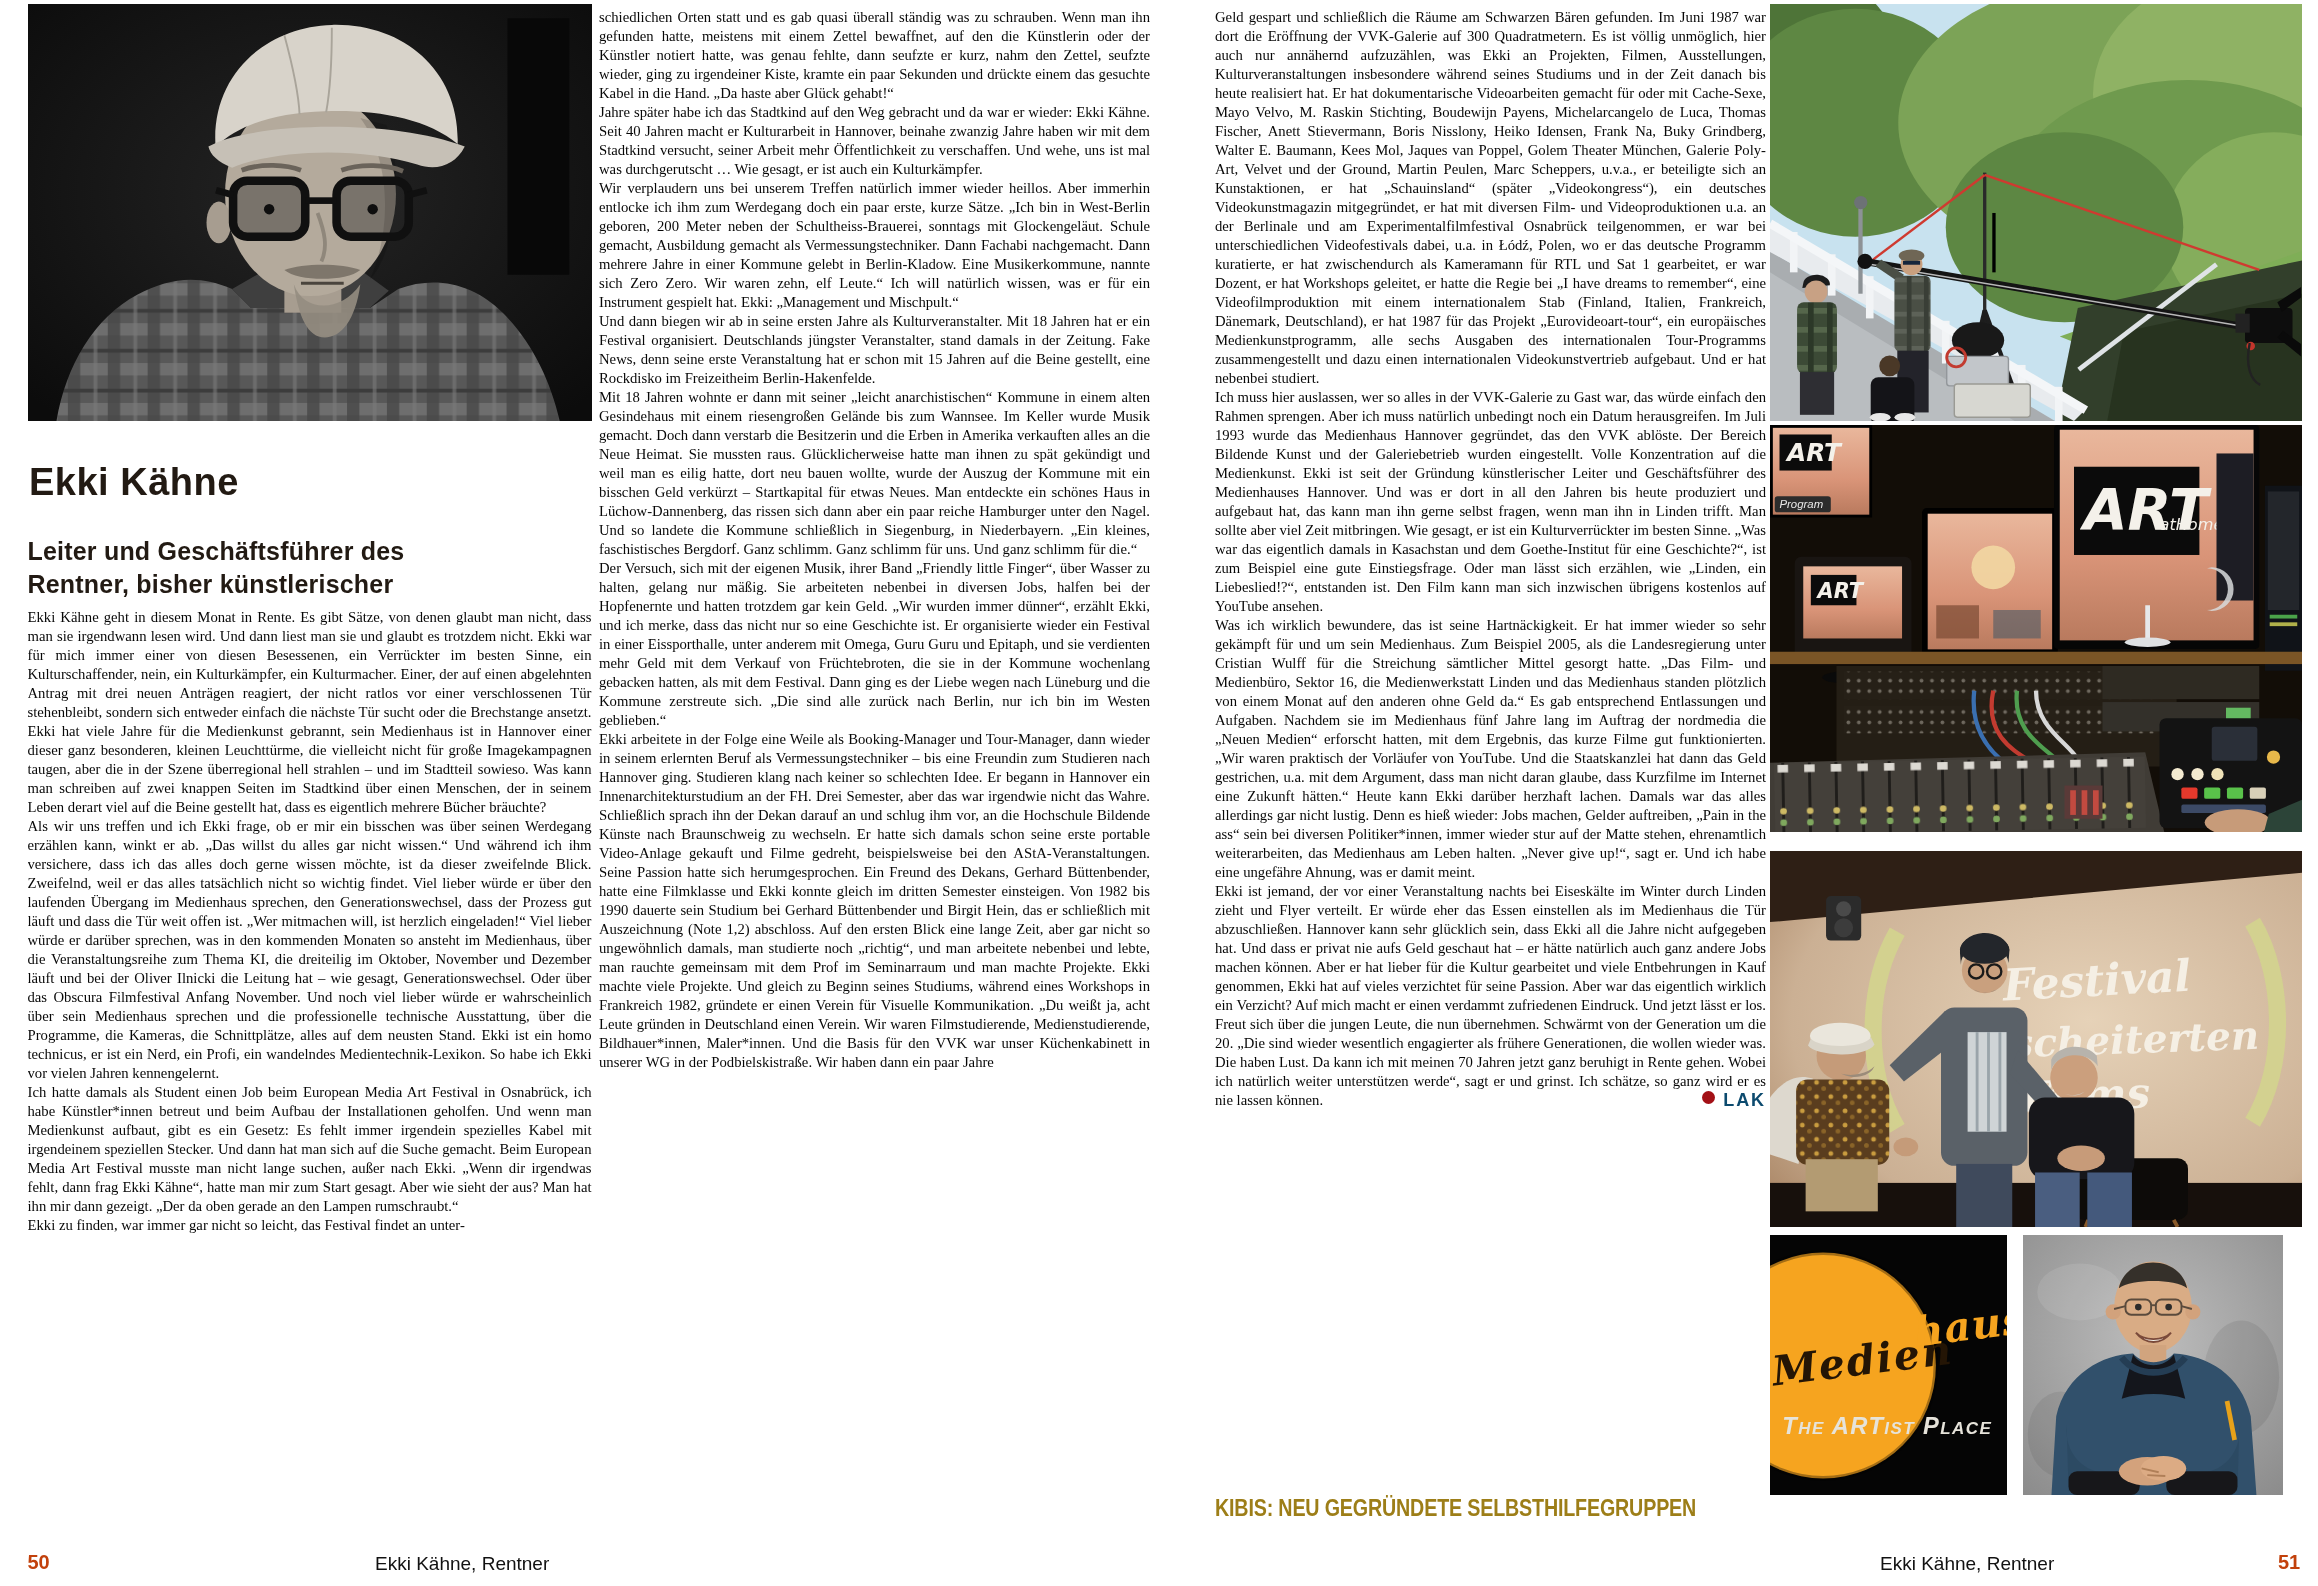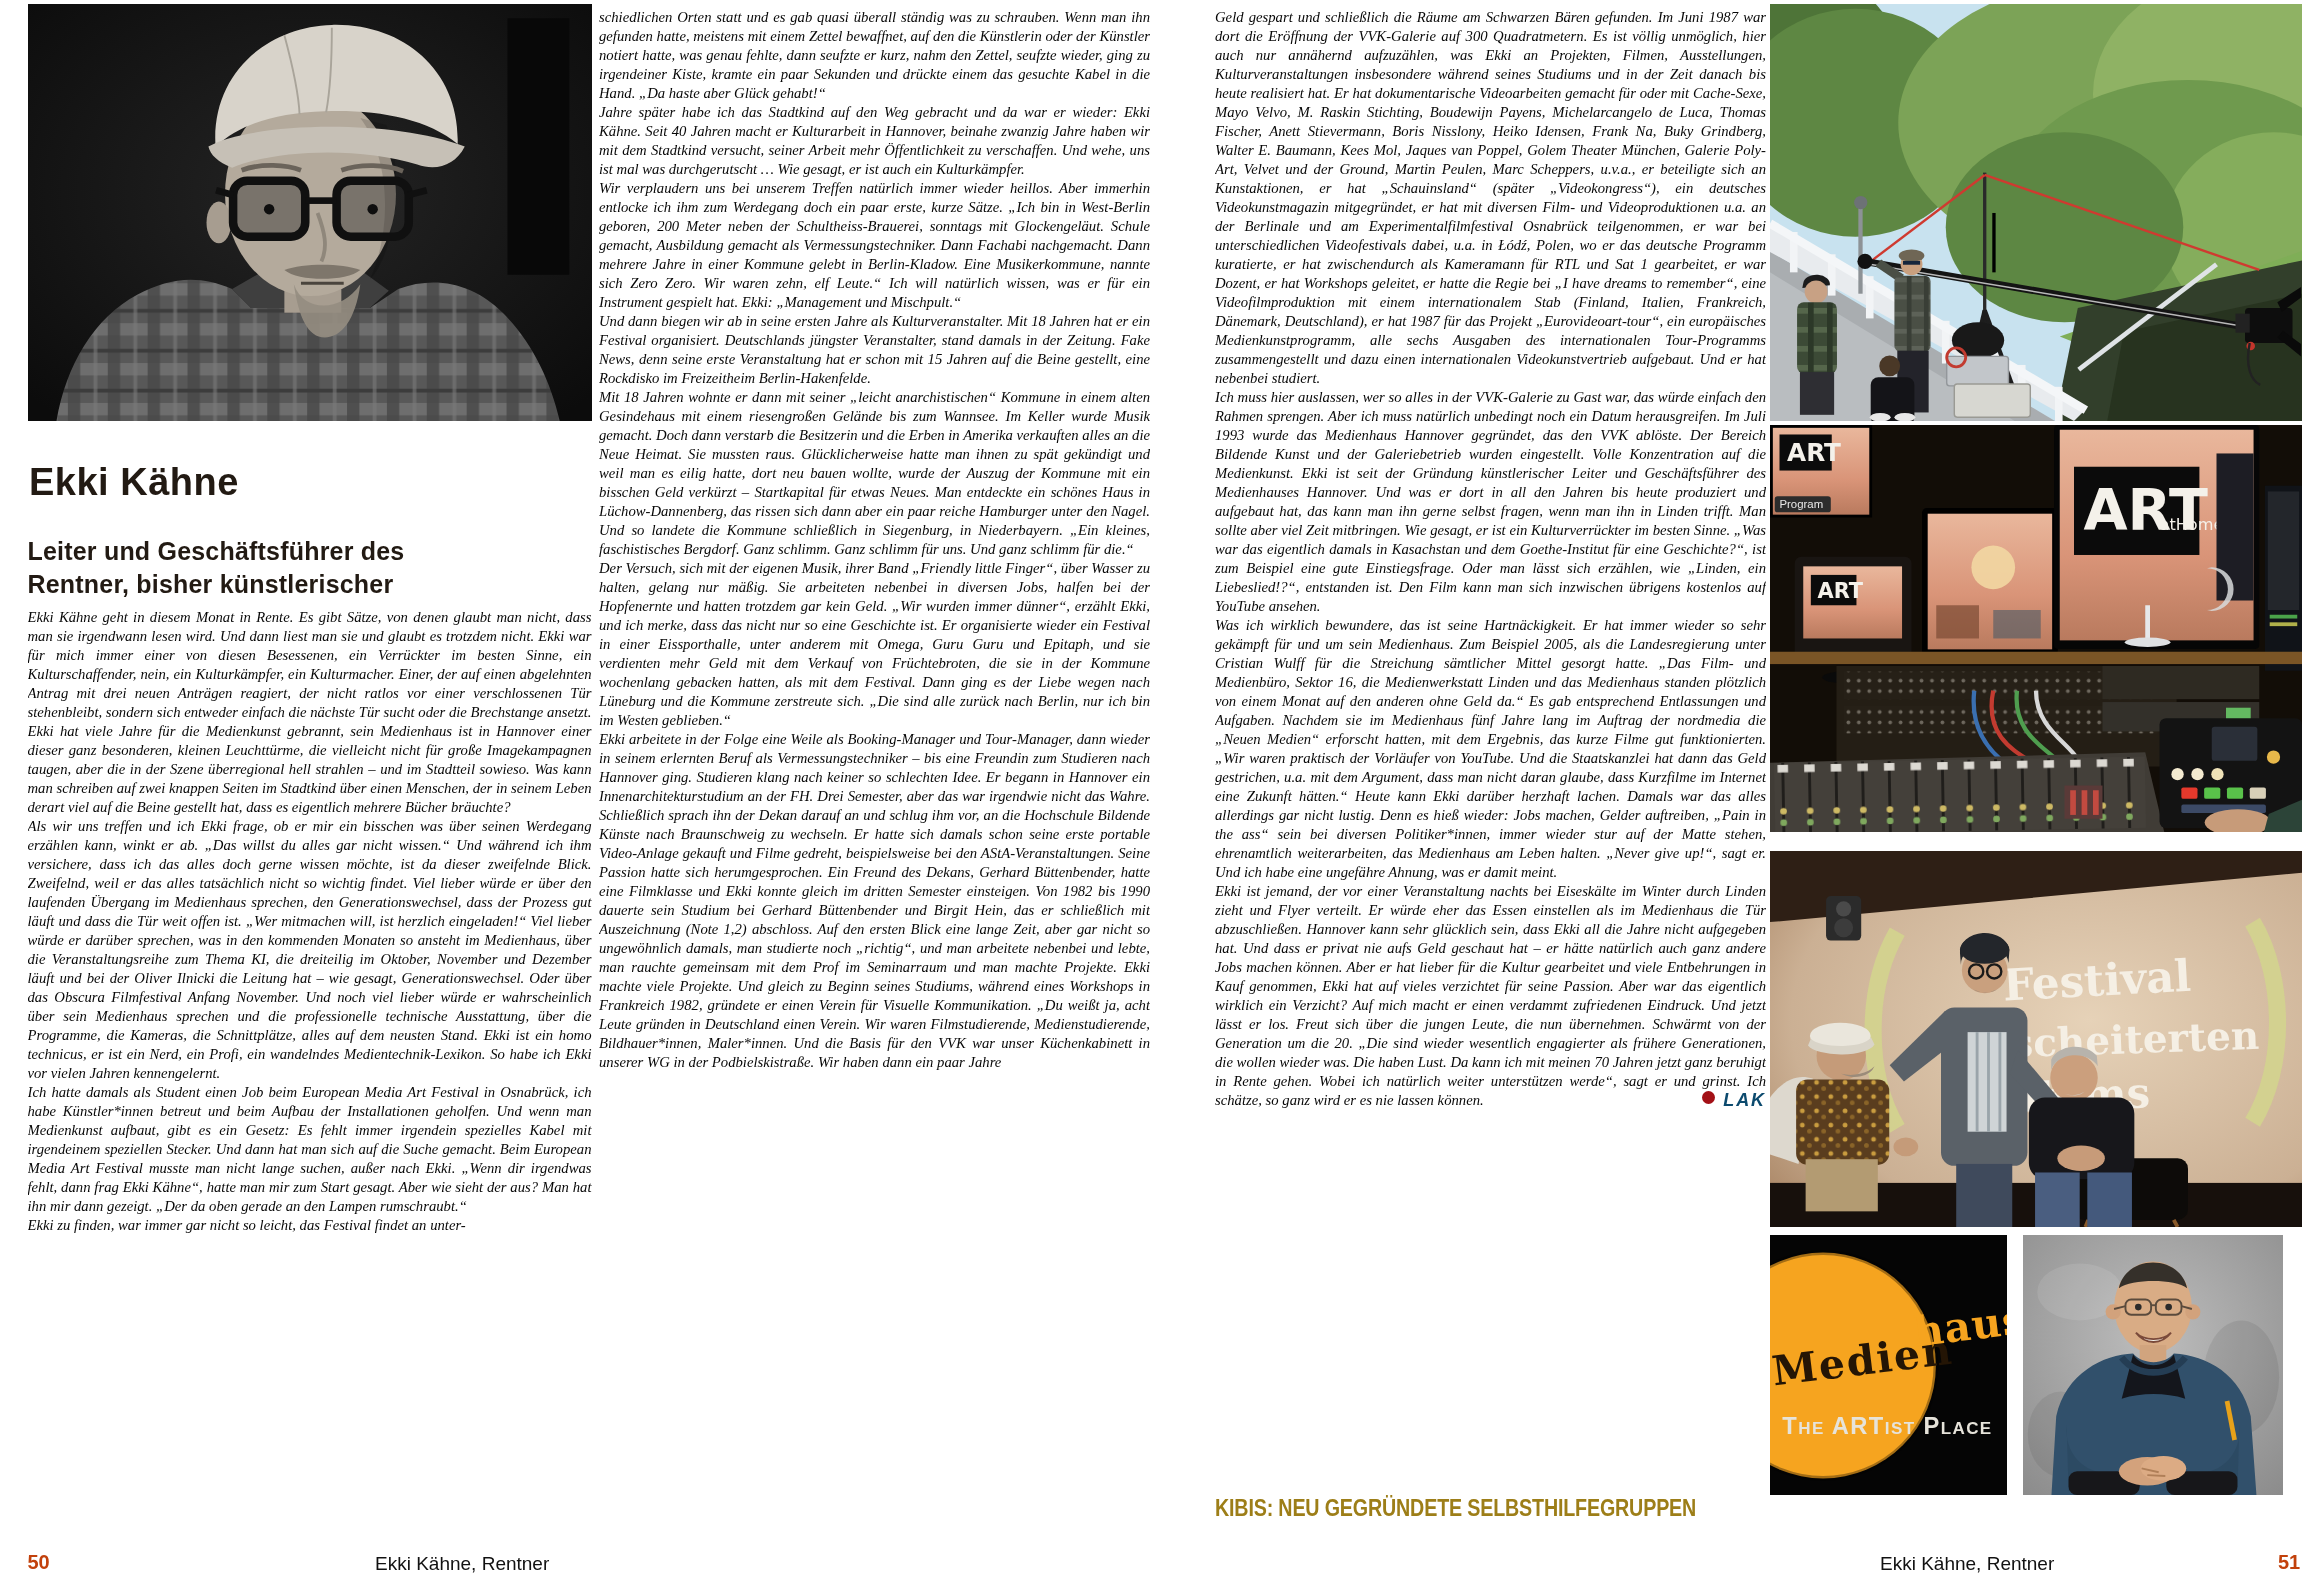--- a/index.html
+++ b/index.html
@@ -1,24 +1,24 @@
 <!DOCTYPE html>
 <html lang="de" style="font-size:7.6px"><head>
 <meta charset="utf-8">
 <style>
   html,body{margin:0;padding:0;}
   body{width:2319px;height:1587px;position:relative;background:#ffffff;font-family:"Liberation Sans",sans-serif;overflow:hidden;}
   .abs{position:absolute;}
-  .figure{position:absolute;overflow:hidden;background:#f9a8d4;}
+  .figure{position:absolute;overflow:hidden;background:#f9a8d4;font-style:italic;}
   .figure svg{display:block;width:100%;height:100%;}
   .headline{font-family:"Liberation Sans",sans-serif;font-weight:bold;font-size:38px;line-height:1;letter-spacing:0.5px;color:#221a13;margin:0;}
   .subhead{font-family:"Liberation Sans",sans-serif;font-weight:bold;font-size:25px;line-height:33px;letter-spacing:0.2px;color:#221a13;}
   .subhead p{margin:0;}
   .body-text{font-family:"Liberation Serif","DejaVu Serif",serif;font-size:14.7px;line-height:19px;color:#070707;text-align:justify;hyphens:auto;-webkit-hyphens:auto;}
-  .body-text p{margin:0;font-style:italic;}
+  .body-text p{margin:0;}
   .footer-title{font-size:19px;color:#111;}
   .footer-num{font-size:20px;font-weight:bold;color:#c2410c;}
   .teaser{font-family:"Liberation Sans",sans-serif;font-weight:bold;font-size:24px;color:#9d7e18;letter-spacing:-0.2px;white-space:nowrap;transform:scaleX(0.82);transform-origin:left center;}
   .author-line{float:right;display:inline-flex;align-items:flex-start;gap:8.5px;margin-left:14.2px;font-family:"Liberation Sans",sans-serif;font-weight:bold;font-size:18px;letter-spacing:1.9px;color:#0c4a6e;}
   .dot{width:13px;height:13px;border-radius:50%;background:#a31016;display:inline-block;}
 </style>
 </head>
 <body>
 
 <div class="figure" style="left:27.5px;top:3.8px;width:564px;height:417px;">

